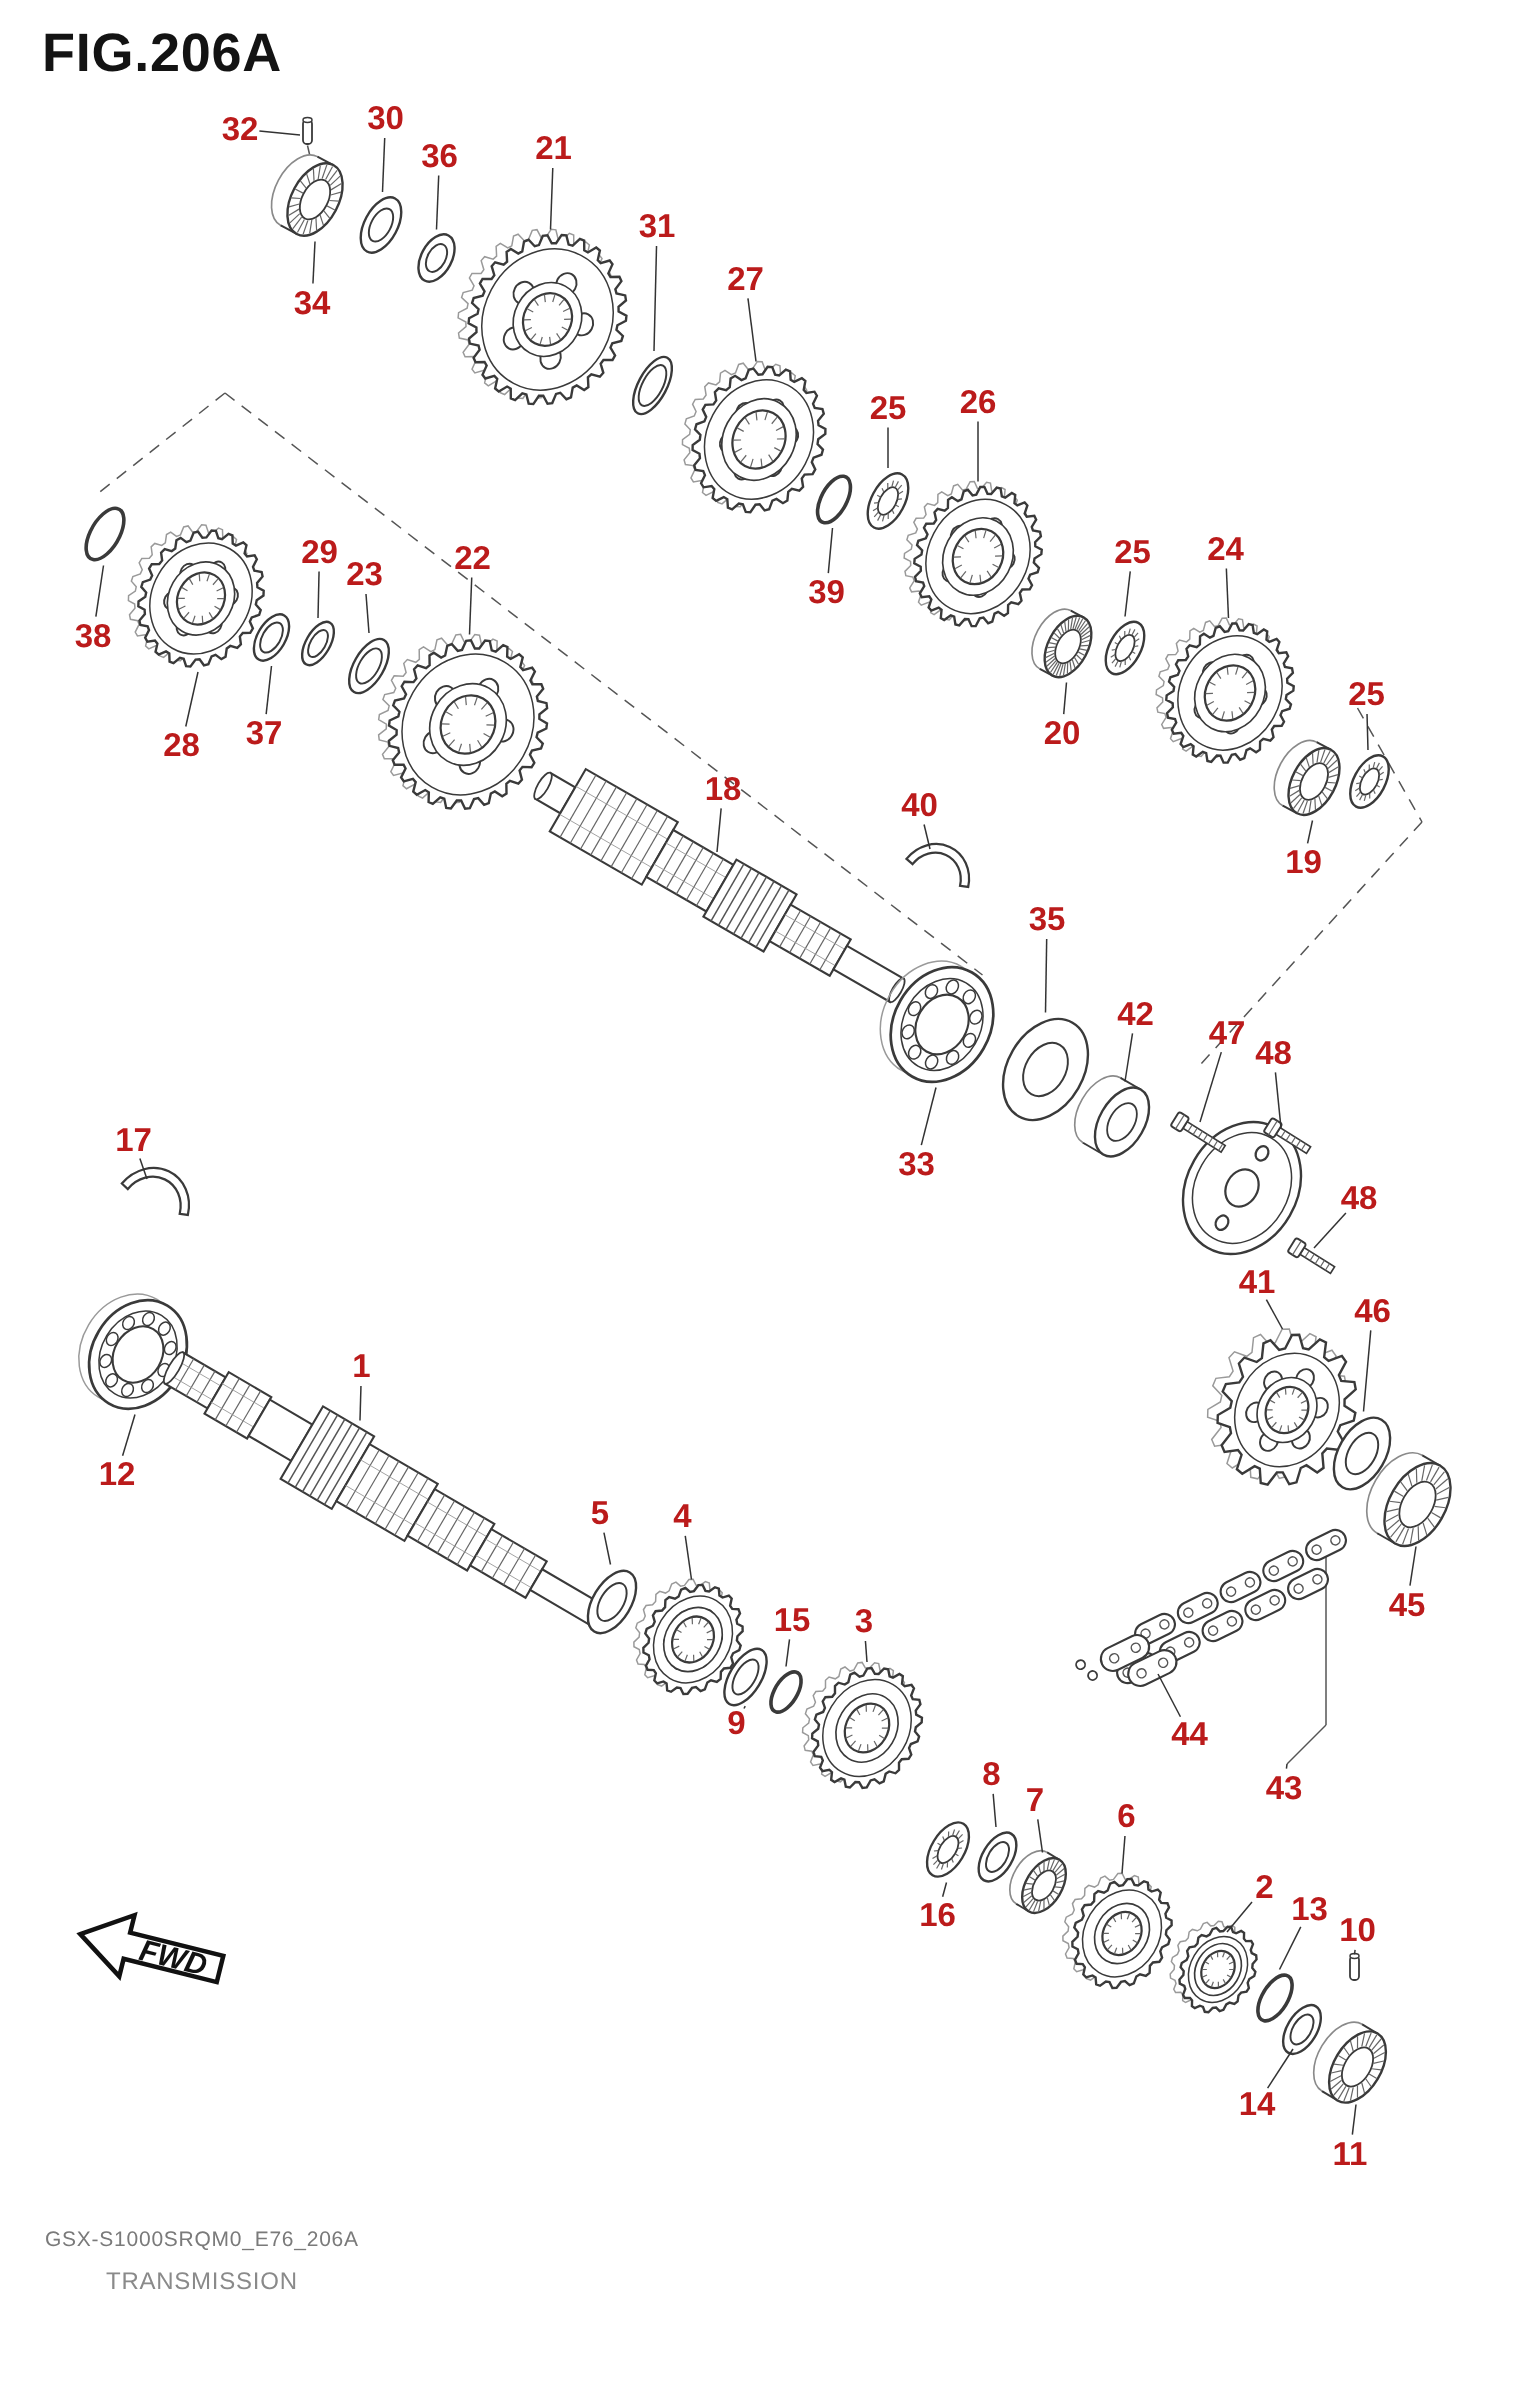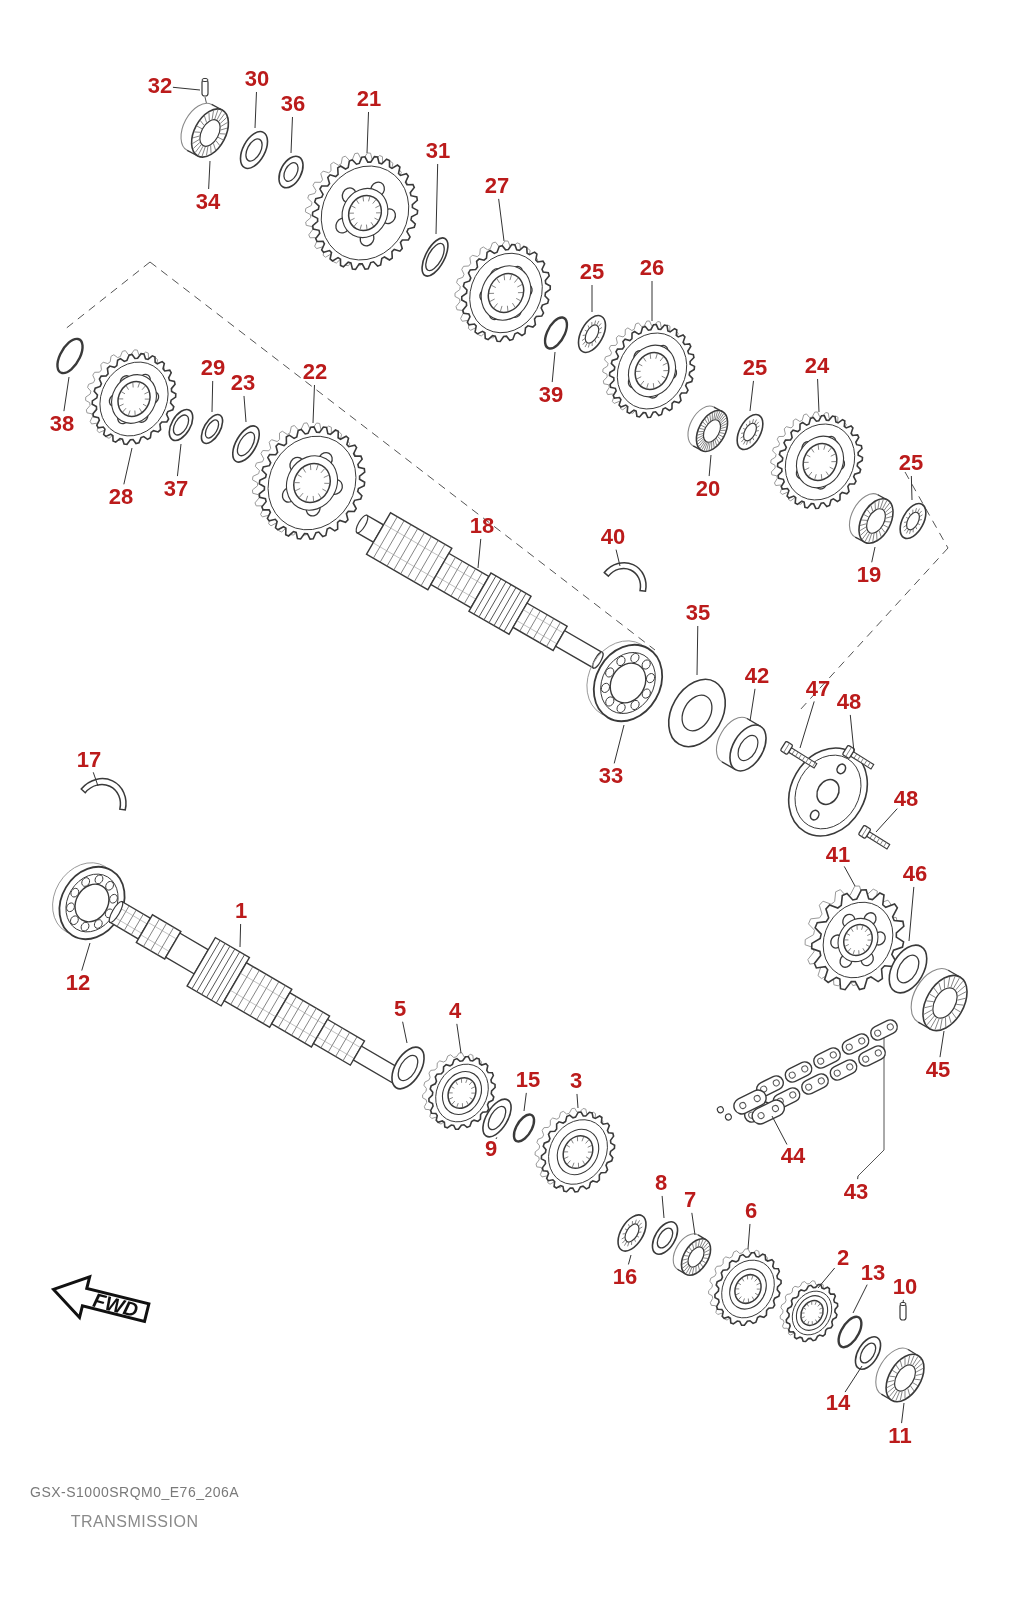--- a/index.html
+++ b/index.html
@@ -12,20 +12,21 @@
   .wm-accent { color:#d4574b; font-style:italic; }
   .wm-line2 { margin-top:1px; font-size:13px; font-weight:bold; letter-spacing:6px; color:#cf4a41; }
   .footer { position:absolute; left:30px; top:1484px; }
   .footer-code { font-size:14px; letter-spacing:0.5px; color:#7a7a7a; }
   .footer-name { margin-top:13px; font-size:16px; letter-spacing:0.5px; color:#8a8a8a;text-align:center; }
 </style>
 </head>
 <body>
 
 <div class="page">
+  <div class="fig-title">FIG.206A</div>
 
   <svg id="diagram" width="1024" height="1600" viewBox="0 0 1024 1600">
       <line x1="150" y1="262" x2="655" y2="650" stroke="#555" stroke-width="1" stroke-dasharray="8 6"></line>
       <line x1="150" y1="262" x2="64" y2="330" stroke="#555" stroke-width="1" stroke-dasharray="8 6"></line>
       <line x1="905" y1="472" x2="948" y2="548" stroke="#555" stroke-width="1" stroke-dasharray="8 6"></line>
       <line x1="948" y1="548" x2="800" y2="710" stroke="#555" stroke-width="1" stroke-dasharray="8 6"></line>
       <line x1="884" y1="1032" x2="884" y2="1150" stroke="#555" stroke-width="1" stroke-dasharray="none"></line>
       <line x1="884" y1="1150" x2="858" y2="1176" stroke="#555" stroke-width="1" stroke-dasharray="none"></line>
       <line x1="205" y1="97" x2="208" y2="110" stroke="#555" stroke-width="1" stroke-dasharray="none"></line>
       <g transform="translate(205 88)">

